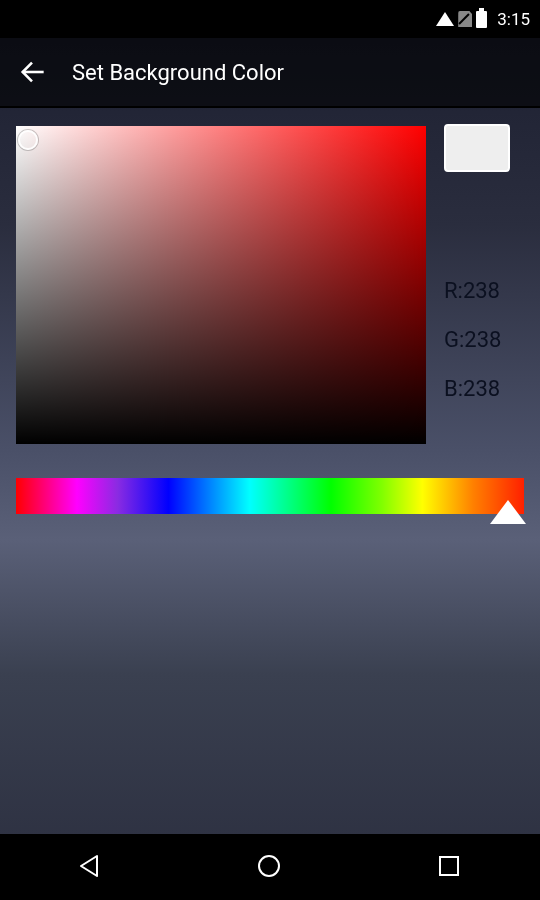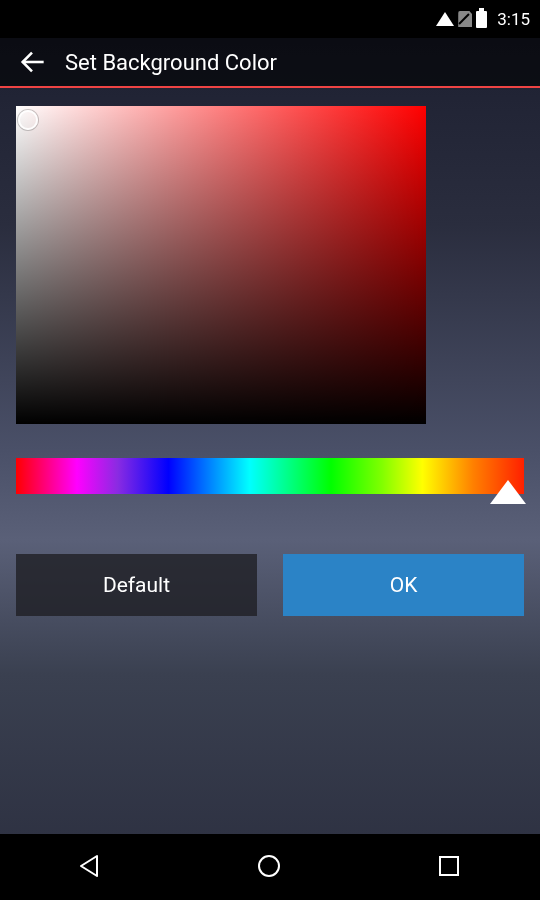--- a/index.html
+++ b/index.html
@@ -60,27 +60,27 @@
   content: '';
   position: absolute;
   top: -3px; left: 3px;
   width: 5px; height: 3px;
   background: #fff;
 }
 .clock { font-weight: 400; margin-left: 4px; }
 
 
 .title-bar {
-  height: 50px;
+  height: 70px;
   background: rgba(0,0,0,0.6);
   display: flex;
   align-items: center;
   padding: 0 18px;
-  gap: 19px;
-  border-bottom: 2px solid #ef4444;
+  gap: 26px;
+  border-bottom: 2px solid #000000;
 }
 .back-arrow {
   width: 28px; height: 28px;
   stroke: #fff; stroke-width: 2.2;
   fill: none;
   cursor: pointer;
 }
 .title-text { color: #fff; font-size: 22px; font-weight: 400; }
 
 
@@ -212,31 +212,35 @@
   </svg>
   <span class="title-text">Set Background Color</span>
 </div>
 
 <div class="content">
 
   <div class="picker-row">
     <div class="sv-panel">
       <div class="sv-handle"></div>
     </div>
+    <div class="preview-col">
+      <div class="swatch"></div>
+      <div class="rgb-readout">
+        <span class="rgb-line">R:238</span>
+        <span class="rgb-line">G:238</span>
+        <span class="rgb-line">B:238</span>
+      </div>
+    </div>
   </div>
 
   <div class="hue-wrap">
     <div class="hue-track"></div>
     <div class="hue-thumb"></div>
   </div>
 
-  <div class="btn-row">
-    <div class="btn btn-default">Default</div>
-    <div class="btn btn-ok">OK</div>
-  </div>
 
 </div>
 
 <div class="nav-bar">
   <div class="nav-btn">
     <svg width="28" height="28" viewBox="0 0 28 28">
         <path d="M22 4 L6 14 L22 24 Z" fill="none" stroke="#fff" stroke-width="2" stroke-linejoin="round"></path>
       </svg>
   </div>
   <div class="nav-btn">

